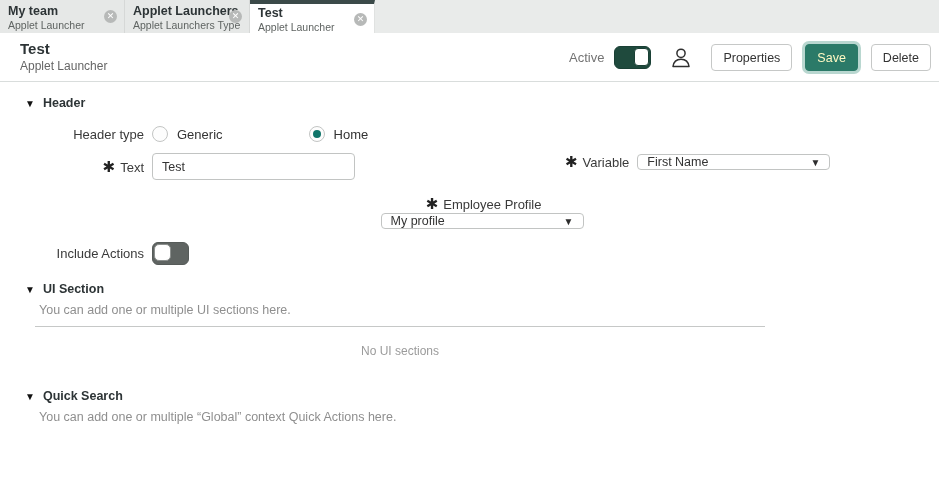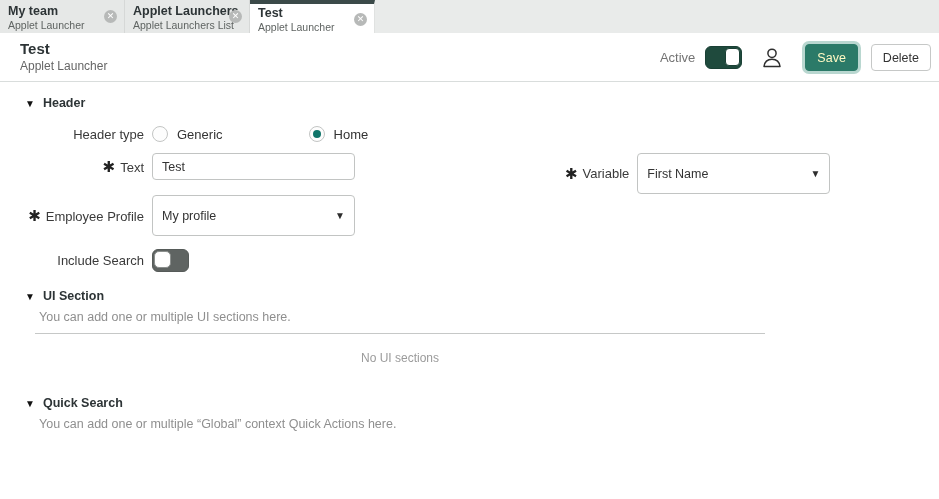--- a/index.html
+++ b/index.html
@@ -47,61 +47,61 @@
   .lbl { width:119px; text-align:right; font-size:13px; color:#3a3a3a; flex:none; }
   .req { font-size:15px; margin-right:5px; color:#222; }
   .radio-group { display:flex; align-items:center; gap:9px; cursor:pointer; }
   .radio { width:16px; height:16px; border-radius:50%; border:1.5px solid #c3c5c4; background:#fdfdfd;
     display:flex; align-items:center; justify-content:center; }
   .radio .dot { width:8px; height:8px; border-radius:50%; background:#0f7469; }
   .radio-lbl { font-size:13px; color:#333; }
 
   .tinput { width:203px; height:27px; border:1px solid #c2c4c3; border-radius:4px; padding:0 9px;
     font-size:12.5px; color:#333; font-family:inherit; outline:none; }
-  .dropdown { width:203px; height:41px; border:1px solid #c2c4c3; border-radius:4px; padding:0 9px;
+  .dropdown { width:203px; height:16px; border:1px solid #c2c4c3; border-radius:4px; padding:0 9px;
     display:flex; align-items:center; justify-content:space-between; font-size:12.5px; color:#333;
     background:#fff; cursor:pointer; }
   .dropdown .arrow { font-size:10px; color:#2d2d2d; }
 
   .var-block { position:absolute; left:540px; top:0; display:flex; align-items:center; }
   .var-block .dropdown { width:193px; }
   .var-lbl { font-size:13px; color:#3a3a3a; }
 
   
   .thead { position:relative; height:20px; }
   .th { position:absolute; top:0; font-size:12px; font-weight:bold; color:#2d3436; }
   .plus { position:absolute; left:704px; top:-3px; width:18px; height:18px; border-radius:50%;
     border:1.5px solid #178a6f; color:#178a6f; font-size:14px; line-height:16px; text-align:center; cursor:pointer; }
   .tdivider { margin-left:10px; width:730px; border-top:1px solid #c6c8c7; }
   .empty { margin-left:10px; width:730px; text-align:center; font-size:12px; color:#9b9b9b; }
 
   
   .mt-sec1 { margin-top:14px; }
   .row-headertype { margin-top:16px;align-items:flex-end; }
   .row-text { margin-top:11px; }
-  .row-profile { margin-top:15px; }
+  .row-profile { margin-top:15px;flex-direction:column; }
   .row-search { margin-top:13px; }
   .mt-uisec { margin-top:17px; }
   .mt-thead1 { margin-top:23px; }
   .mt-div1 { margin-top:9px; }
   .mt-empty { margin-top:17px; }
   .mt-qa { margin-top:31px; }
 </style>
 </head>
 <body>
 
 <div class="tabbar">
   <div class="tab">
     <div class="tab-title">My team</div>
     <div class="tab-sub">Applet Launcher</div>
     <span class="tab-close">✕</span>
   </div>
   <div class="tab">
     <div class="tab-title">Applet Launchers</div>
-    <div class="tab-sub">Applet Launchers List</div>
+    <div class="tab-sub">Applet Launchers Type</div>
     <span class="tab-close">✕</span>
   </div>
   <div class="tab active">
     <div class="tab-title">Test</div>
     <div class="tab-sub">Applet Launcher</div>
     <span class="tab-close">✕</span>
   </div>
 </div>
 
 <div class="titlerow">
@@ -111,20 +111,21 @@
     <span class="active-label">Active</span>
     <span class="toggle on">
         <span class="knob"></span>
       </span>
     <span class="person">
       <svg width="24" height="24" viewBox="0 0 24 24" fill="none" stroke="#2f2f2f" stroke-width="1.5">
         <circle cx="12" cy="7.3" r="4.1"></circle>
         <path d="M4 20.5 C4.6 15.6 7.9 13.2 12 13.2 S19.4 15.6 20 20.5 Z" stroke-linejoin="round"></path>
       </svg>
     </span>
+    <button class="btn">Properties</button>
     <button class="btn primary">Save</button>
     <button class="btn">Delete</button>
   </div>
 </div>
 
 <div class="content">
 
   <div class="sec-head mt-sec1">
     <span class="tri">▼</span>
     <span class="sec-title">Header</span>
@@ -164,21 +165,21 @@
   <div class="form-row row-profile">
     <span class="lbl"><span class="req">✱</span><span>Employee Profile</span></span>
     <span style="width:8px"></span>
     <span class="dropdown">
       <span>My profile</span>
       <span class="arrow">▼</span>
     </span>
   </div>
 
   <div class="form-row row-search">
-    <span class="lbl">Include Search</span>
+    <span class="lbl">Include Actions</span>
     <span style="width:8px"></span>
     <span class="toggle off">
         <span class="knob"></span>
       </span>
   </div>
 
   <div class="sec-head mt-uisec">
     <span class="tri">▼</span>
     <span class="sec-title">UI Section</span>
   </div>

